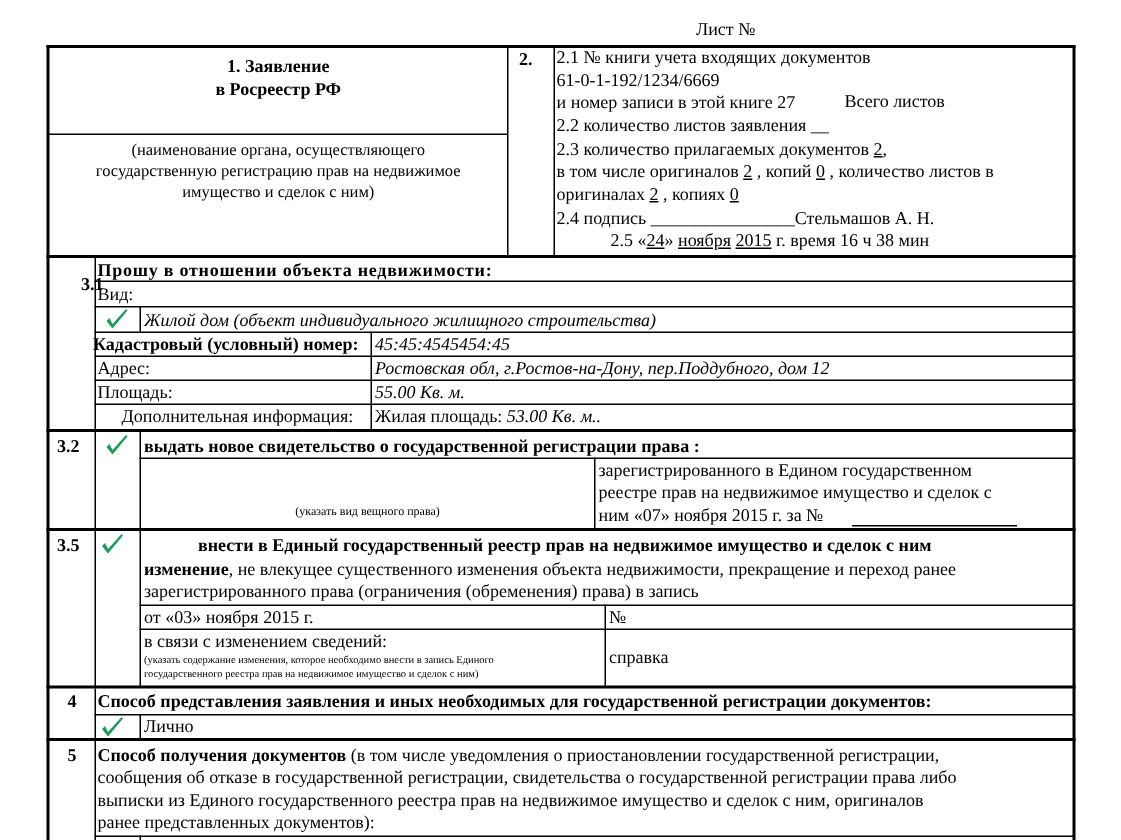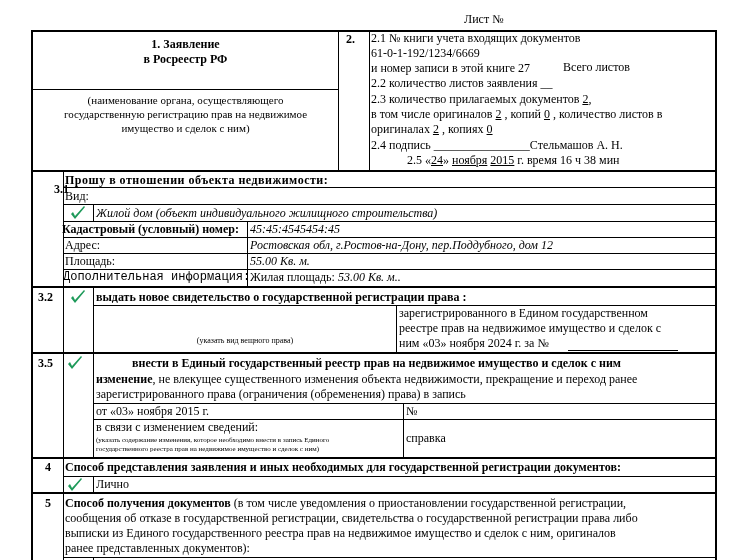--- a/index.html
+++ b/index.html
@@ -117,35 +117,35 @@
 <svg class="check" style="left:69px;top:205px;" viewBox="0 0 18 16">
     <path d="M2 9 L6 14 L16 2 L15 1 L6 11 L4 7 Z" fill="#1e9a5a"></path>
   </svg>
 <div class="txt i" style="left:96px;top:206px;">Жилой дом (объект индивидуального жилищного строительства)</div>
 <div class="txt" style="left:62px;top:222px;font-weight:bold;">Кадастровый (условный) номер:</div>
 <div class="txt i" style="left:250px;top:222px;">45:45:4545454:45</div>
 <div class="txt" style="left:65px;top:238px;">Адрес:</div>
 <div class="txt i" style="left:250px;top:238px;">Ростовская обл, г.Ростов-на-Дону, пер.Поддубного, дом 12</div>
 <div class="txt" style="left:65px;top:254px;">Площадь:</div>
 <div class="txt i" style="left:250px;top:254px;">55.00 Кв. м.</div>
-<div class="txt" style="left:63px;top:270px;font-family:Liberation Mono, monospace;">Дополнительная информация:</div>
+<div class="txt" style="left:81px;top:270px;">Дополнительная информация:</div>
 <div class="txt" style="left:250px;top:270px;text-align:center;">
   <span>Жилая площадь:</span>
   <span class="i">53.00 Кв. м..</span>
 </div>
 
 <div class="txt b" style="left:38px;top:290px;text-align:right;">3.2</div>
 <svg class="check" style="left:69px;top:289px;" viewBox="0 0 18 16">
     <path d="M2 9 L6 14 L16 2 L15 1 L6 11 L4 7 Z" fill="#1e9a5a"></path>
   </svg>
 <div class="txt b" style="left:96px;top:290px;">выдать новое свидетельство о государственной регистрации права :</div>
 <div class="txt" style="left:94px;width:302px;text-align:center;top:333px;font-size:8px;">(указать вид вещного права)</div>
 <div class="txt" style="left:399px;top:306px;">зарегистрированного в Едином государственном</div>
 <div class="txt" style="left:399px;top:321px;">реестре прав на недвижимое имущество и сделок с</div>
-<div class="txt" style="left:399px;top:336px;">ним «03» ноября 2024 г. за №</div>
+<div class="txt" style="left:399px;top:336px;">ним «07» ноября 2015 г. за №</div>
 <div class="line" style="left:568px;top:350px;width:110px;height:1px;"></div>
 
 <div class="txt b" style="left:38px;top:356px;">3.5</div>
 <svg class="check" style="left:66px;top:355px;" viewBox="0 0 18 16">
     <path d="M2 9 L6 14 L16 2 L15 1 L6 11 L4 7 Z" fill="#1e9a5a"></path>
   </svg>
 <div class="txt b" style="left:96px;top:356px;margin-left:36px;">внести в Единый государственный реестр прав на недвижимое имущество и сделок с ним</div>
 <div class="txt" style="left:96px;top:372px;">
   <span class="b">изменение</span><span>, не влекущее существенного изменения объекта недвижимости, прекращение и переход ранее</span>
 </div>

